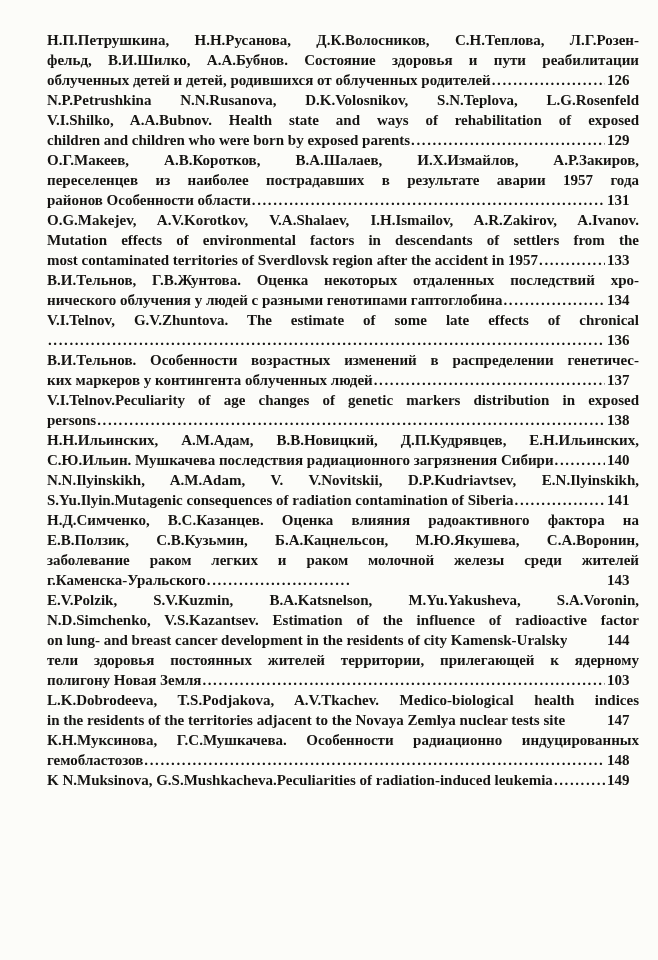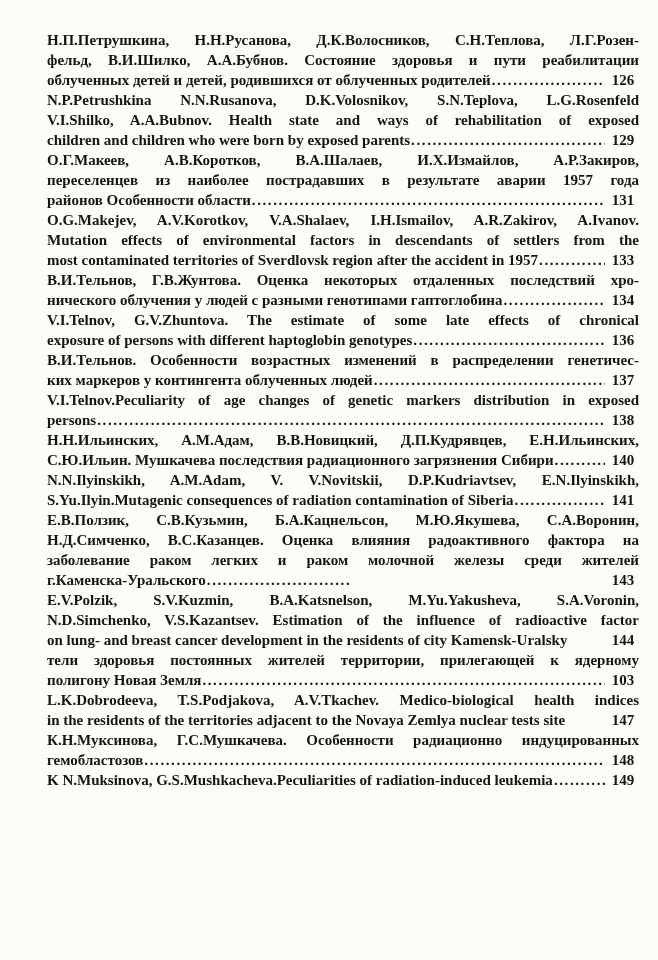--- a/index.html
+++ b/index.html
@@ -59,21 +59,21 @@
   .line.short .lead {
     flex: 0 0 142px;
   }
   .line.noleader .lead {
     letter-spacing: 0;
   }
   .pg {
     flex: 0 0 auto;
     min-width: 32px;
     margin-left: auto;
-    text-align: center;
+    text-align: left;
   }
 </style>
 </head>
 <body>
 
 <div class="sheet">
   <div class="toc">
       <div class="line fill">
     <span class="txt">Н.П.Петрушкина,  Н.Н.Русанова,  Д.К.Волосников,  С.Н.Теплова,  Л.Г.Розен-</span>
 
@@ -133,21 +133,20 @@
       <div class="line leader">
     <span class="txt">нического облучения у людей с разными генотипами гаптоглобина</span>
     <span class="lead">................................................................................................................................................................</span>
     <span class="pg">134</span>
   </div>
       <div class="line fill">
     <span class="txt">V.I.Telnov,  G.V.Zhuntova.  The  estimate  of  some  late  effects  of  chronical</span>
 
   </div>
       <div class="line leader">
-    <span class="txt">exposure of persons with different haptoglobin genotypes</span>
     <span class="lead">................................................................................................................................................................</span>
     <span class="pg">136</span>
   </div>
       <div class="line fill">
     <span class="txt">В.И.Тельнов.  Особенности  возрастных  изменений  в  распределении  генетичес-</span>
 
   </div>
       <div class="line leader">
     <span class="txt">ких маркеров у контингента облученных людей</span>
     <span class="lead">................................................................................................................................................................</span>
@@ -174,25 +173,25 @@
       <div class="line fill">
     <span class="txt">N.N.Ilyinskikh,  A.M.Adam,  V. V.Novitskii,  D.P.Kudriavtsev,  E.N.Ilyinskikh,</span>
 
   </div>
       <div class="line leader">
     <span class="txt">S.Yu.Ilyin.Mutagenic consequences of radiation contamination of Siberia</span>
     <span class="lead">................................................................................................................................................................</span>
     <span class="pg">141</span>
   </div>
       <div class="line fill">
+    <span class="txt">Н.Д.Симченко,  В.С.Казанцев.  Оценка  влияния  радоактивного  фактора  на</span>
+
+  </div>
+      <div class="line fill">
     <span class="txt">Е.В.Ползик,  С.В.Кузьмин,  Б.А.Кацнельсон,  М.Ю.Якушева,  С.А.Воронин,</span>
-
-  </div>
-      <div class="line fill">
-    <span class="txt">Н.Д.Симченко,  В.С.Казанцев.  Оценка  влияния  радоактивного  фактора  на</span>
 
   </div>
       <div class="line fill">
     <span class="txt">заболевание  раком  легких  и  раком  молочной  железы  среди  жителей</span>
 
   </div>
       <div class="line short">
     <span class="txt">г.Каменска-Уральского</span>
     <span class="lead">................................................................................................................................................................</span>
     <span class="pg">143</span>

